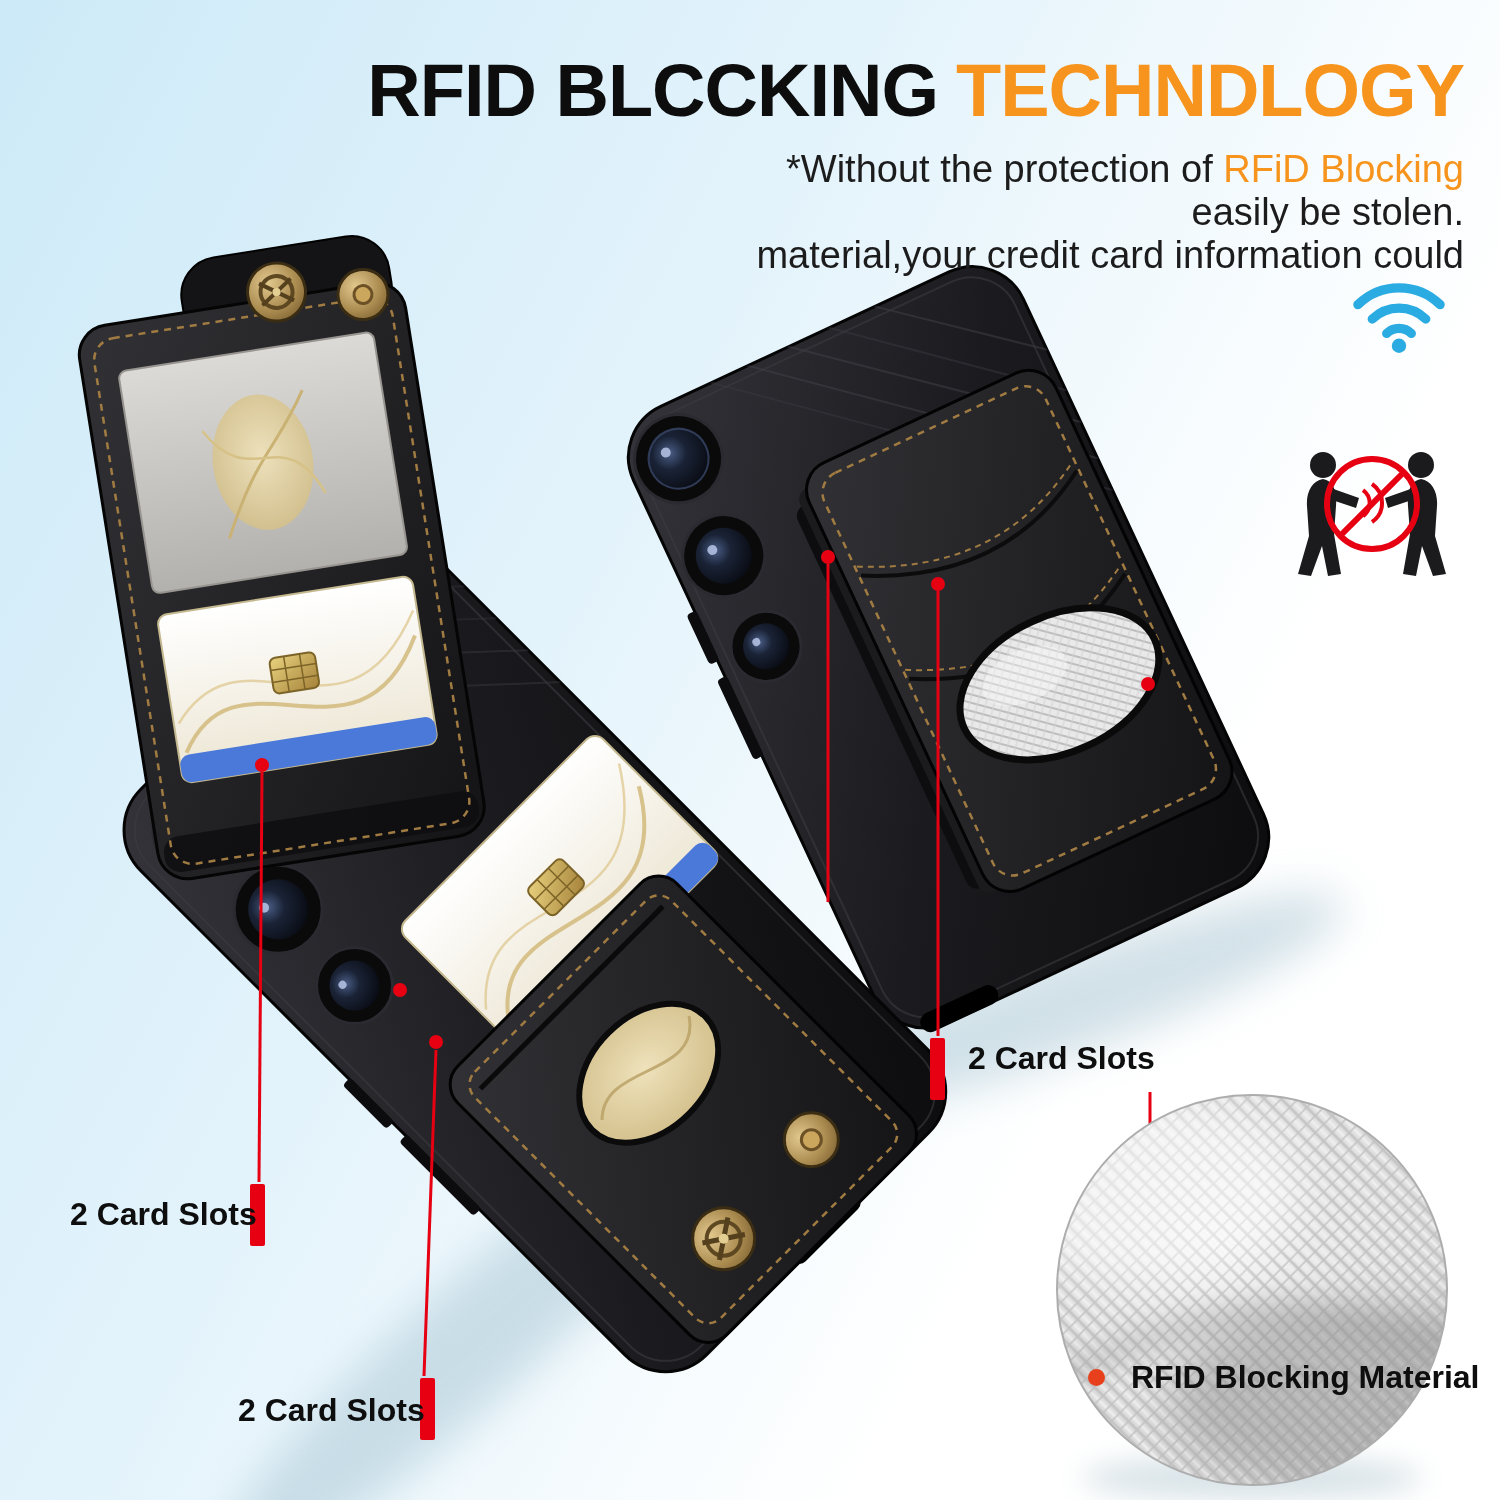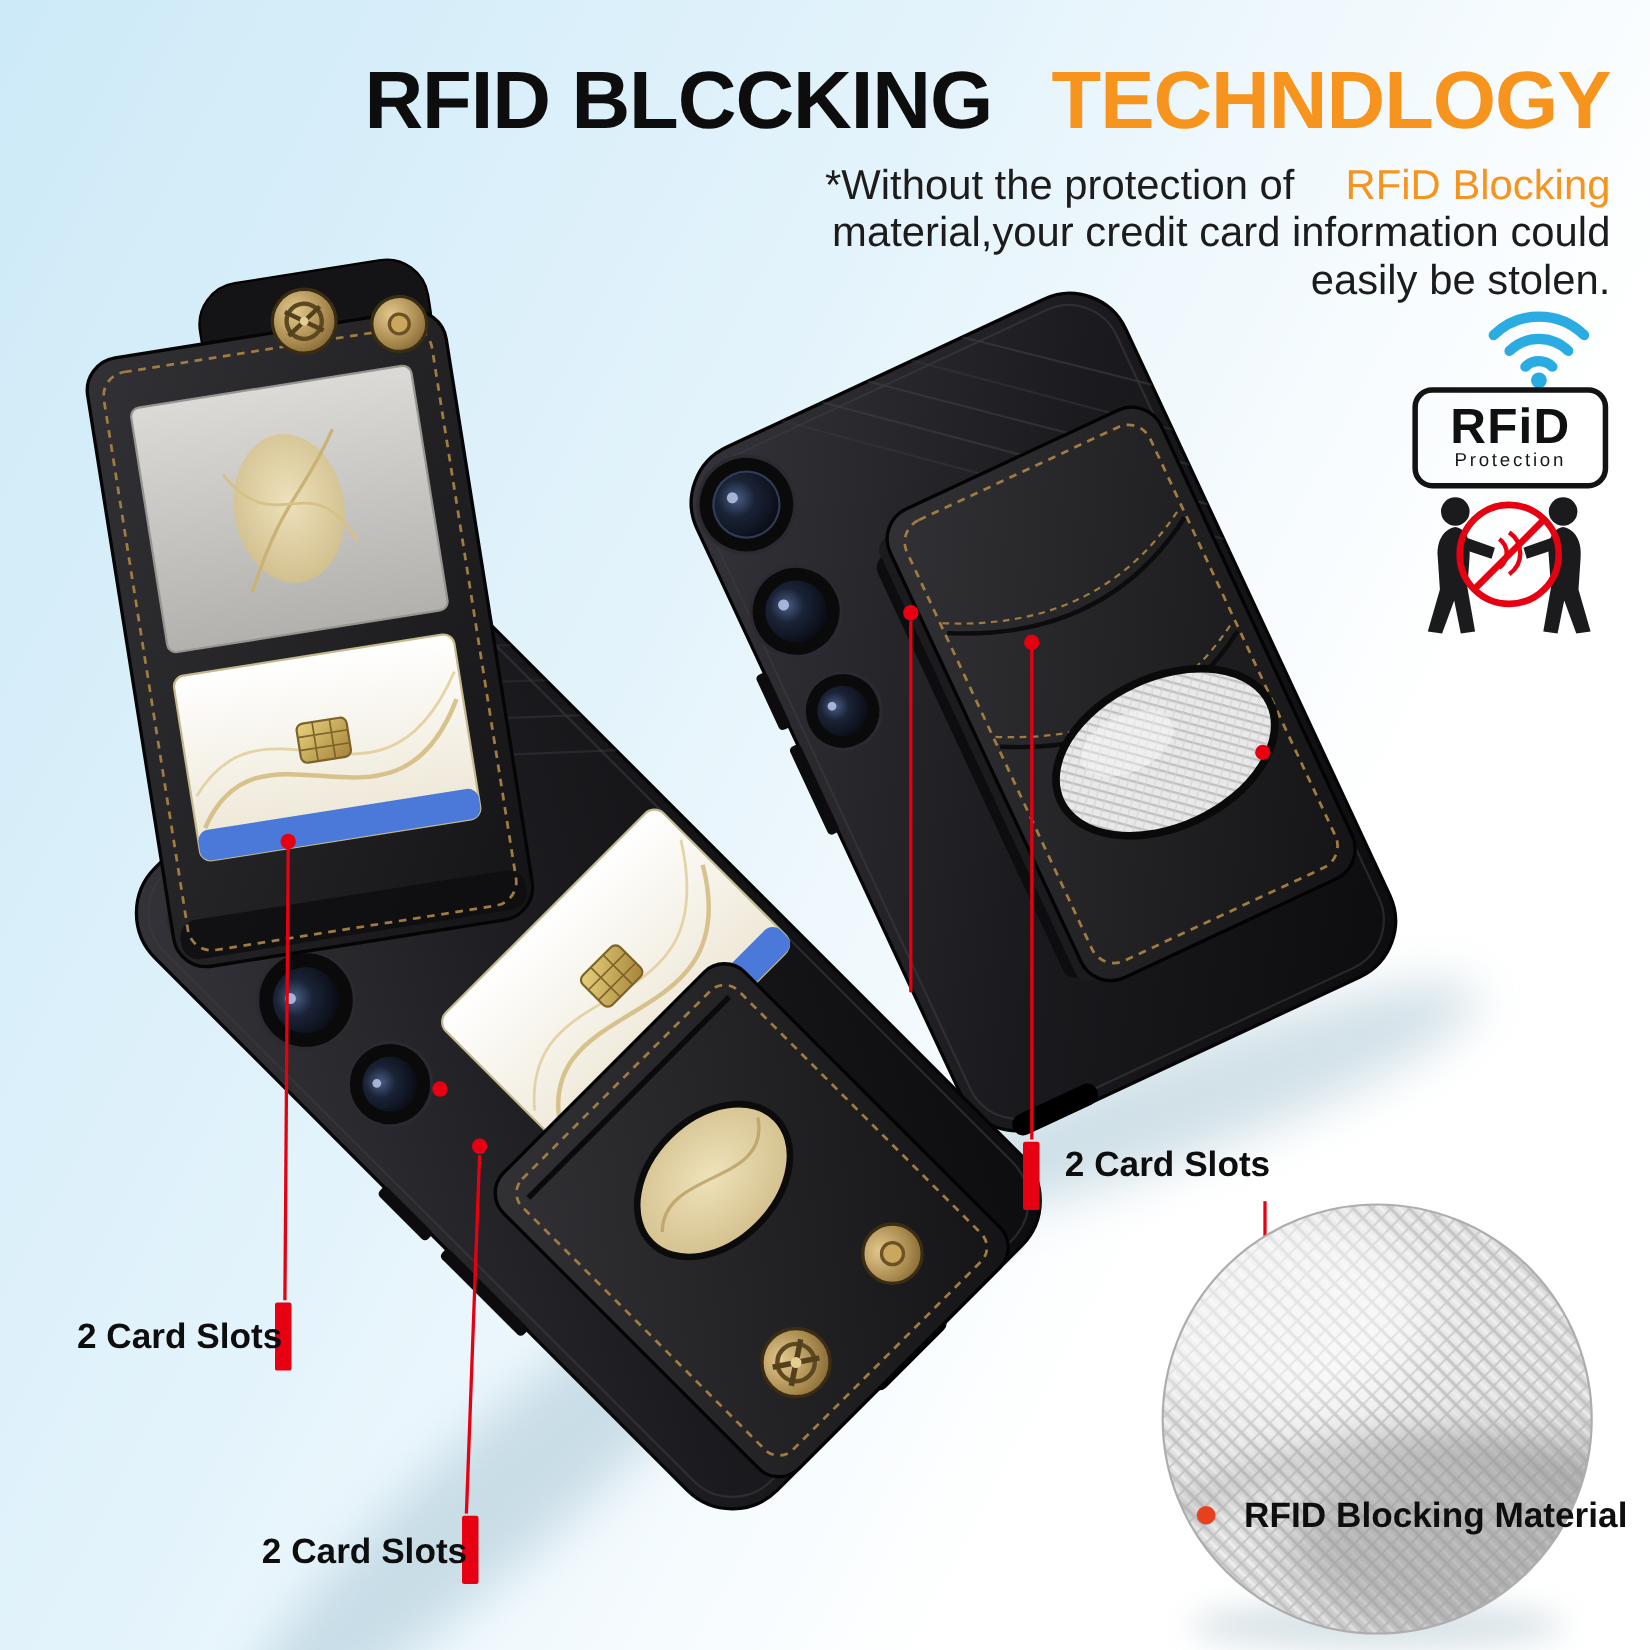--- a/index.html
+++ b/index.html
@@ -4,21 +4,21 @@
 <style>
   html,body{margin:0;padding:0;}
   .page{
     position:relative;width:1500px;height:1500px;overflow:hidden;
     background:linear-gradient(118deg,#cdeaf8 0%,#e3f3fb 38%,#ffffff 72%,#ffffff 100%);
     font-family:"Liberation Sans",sans-serif;
   }
   .scene{position:absolute;left:0;top:0;}
   .title{position:absolute;top:48px;right:36px;font-size:74px;font-weight:700;color:#0d0d0d;white-space:nowrap;letter-spacing:-1px;}
   .title .t-black{margin-right:18px;color:#0d0d0d;margin-top:20px;}
-  .t-orange{color:var(--accent-orange,#f7941d);margin-left:36px;}
+  .t-orange{color:var(--accent-orange,#f7941d);}
   .desc{position:absolute;top:148px;right:36px;text-align:right;font-size:38px;line-height:43px;color:#1c1c1c;}
   .rfid-badge{
     position:absolute;left:1284px;top:352px;width:178px;height:92px;
     border:5px solid #131313;border-radius:18px;box-sizing:border-box;
     display:flex;flex-direction:column;align-items:center;justify-content:center;
   }
   .rfid-title{font-size:45px;font-weight:700;color:#101010;line-height:42px;letter-spacing:1px;}
   .rfid-sub{font-size:17px;font-weight:500;color:#161616;letter-spacing:2.5px;}
   .wifi-svg{position:absolute;left:1344px;top:282px;}
   .wifi-stroke{stroke:var(--wifi-blue,#2aabe2);}
@@ -286,35 +286,31 @@
 </svg>
 
 <div class="title">
   <span class="t-black">RFID BLCCKING</span><span class="t-orange">TECHNDLOGY</span>
 </div>
 
 <div class="desc">
   <div class="desc-line">
     <span>*Without the protection of </span><span class="t-orange">RFiD Blocking</span>
   </div>
+  <div class="desc-line">easily be stolen.</div>
   <div class="desc-line">material,your credit card information could</div>
-  <div class="desc-line">easily be stolen.</div>
 </div>
 
 <svg class="wifi-svg" width="110" height="72" viewBox="0 0 100 70">
   <path class="wifi-stroke" d="M10,22 A57,57 0 0 1 90,22" stroke-width="9" fill="none" stroke-linecap="round"></path>
   <path class="wifi-stroke" d="M24,36 A37,37 0 0 1 76,36" stroke-width="9" fill="none" stroke-linecap="round"></path>
   <path class="wifi-stroke" d="M38,50 A17,17 0 0 1 62,50" stroke-width="9" fill="none" stroke-linecap="round"></path>
   <circle class="wifi-fill" cx="50" cy="62" r="7"></circle>
 </svg>
 
-<div class="rfid-badge">
-  <div class="rfid-title">RFiD</div>
-  <div class="rfid-sub">Protection</div>
-</div>
 
 <div class="callout-label" id="cl1">2 Card Slots</div>
 <div class="callout-label" id="cl2">2 Card Slots</div>
 <div class="callout-label" id="cl3">2 Card Slots</div>
 
 <div class="material-label">
   <span class="material-dot"></span>
   <span>RFID Blocking Material</span>
 </div>
 

